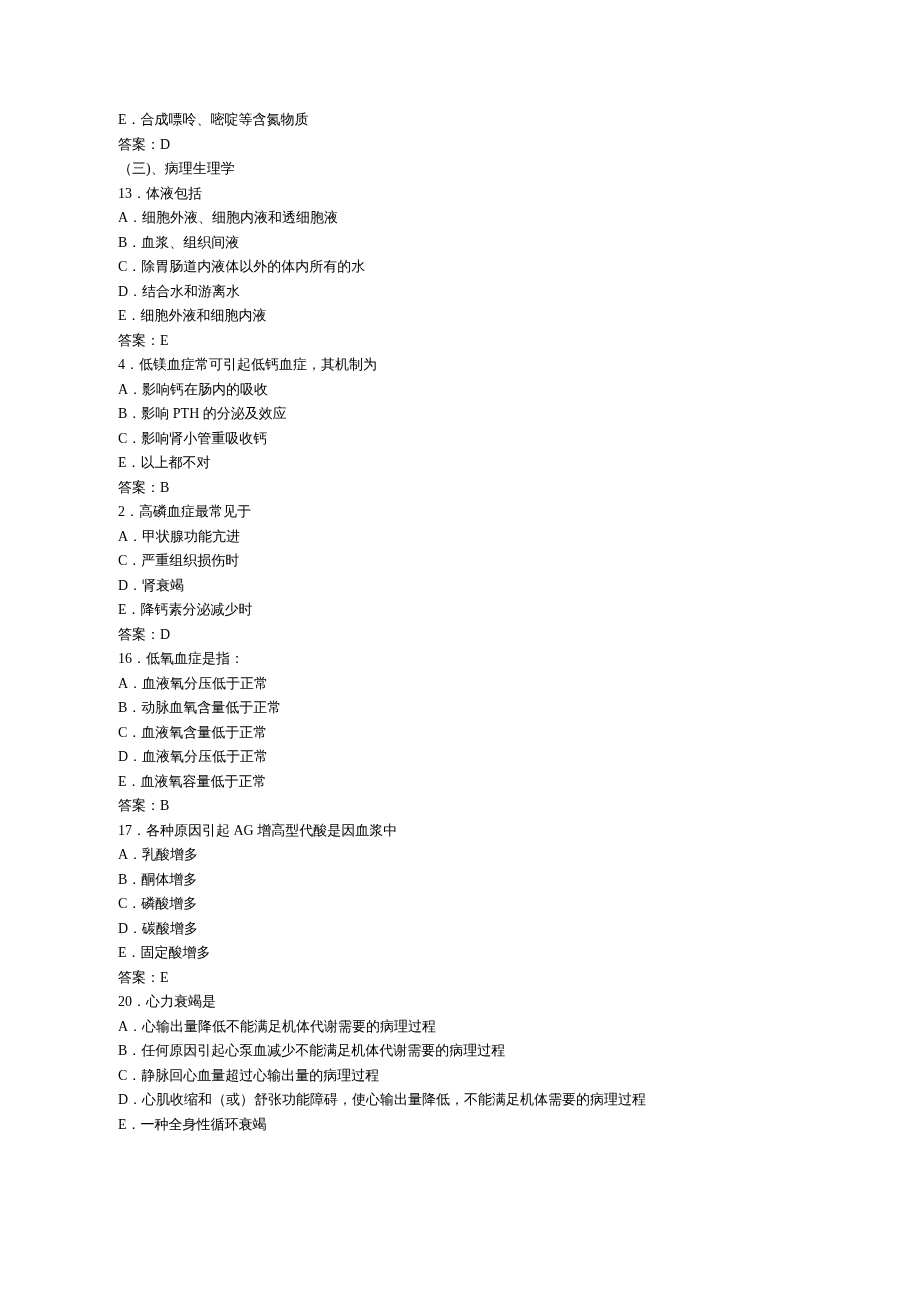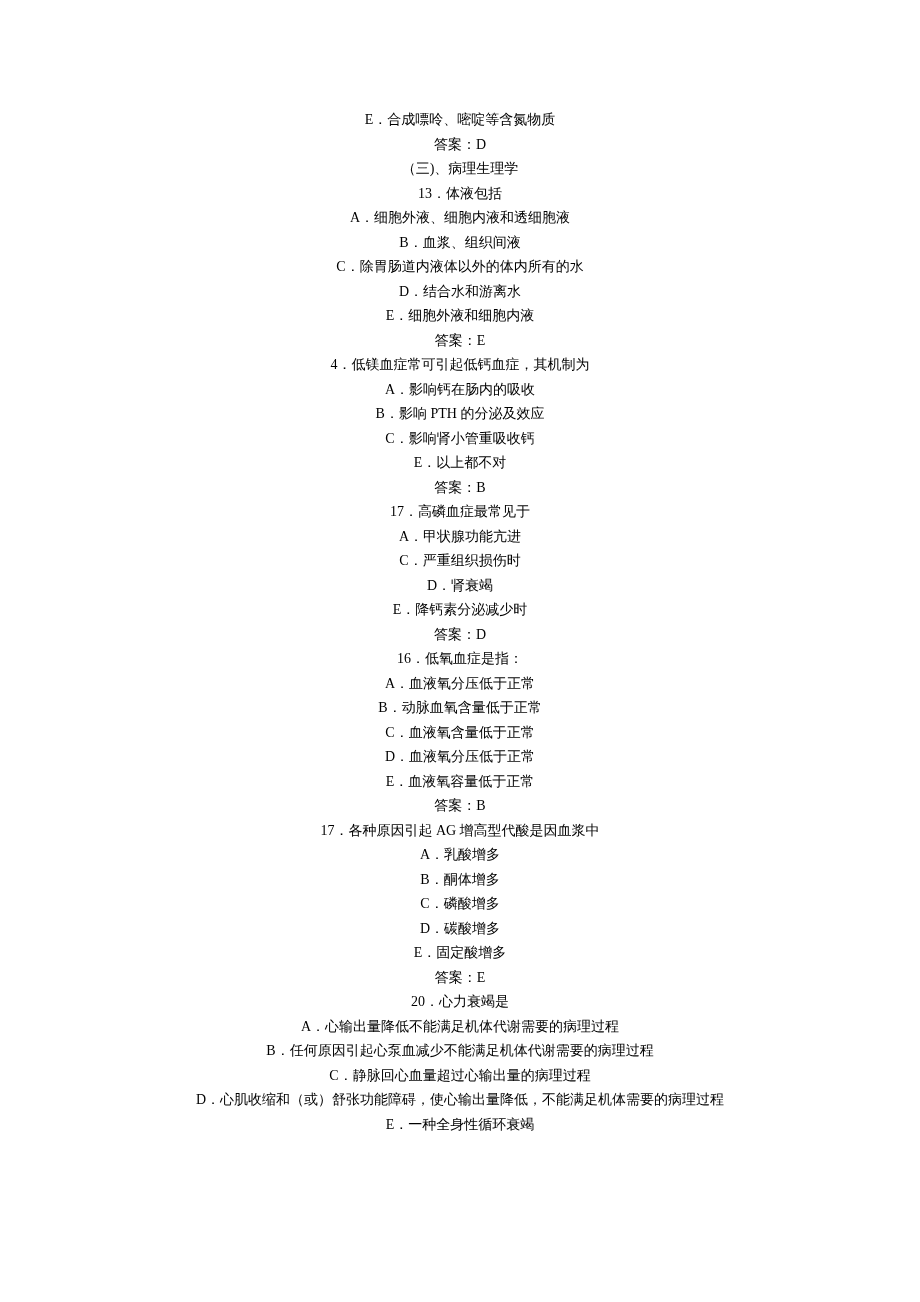--- a/index.html
+++ b/index.html
@@ -11,21 +11,20 @@
     color: #000000;
     line-height: 1.75;
     width: 920px;
   }
   .page {
     padding: 108px 118px 60px 118px;
   }
   .line {
     display: block;
     white-space: pre-wrap;
-    text-align: center;
   }
 </style>
 </head>
 <body>
 
 <div class="page">
   <span class="line">E．合成嘌呤、嘧啶等含氮物质</span>
   <span class="line">答案：D</span>
   <span class="line">（三)、病理生理学</span>
   <span class="line">13．体液包括</span>
@@ -34,21 +33,21 @@
   <span class="line">C．除胃肠道内液体以外的体内所有的水</span>
   <span class="line">D．结合水和游离水</span>
   <span class="line">E．细胞外液和细胞内液</span>
   <span class="line">答案：E</span>
   <span class="line">4．低镁血症常可引起低钙血症，其机制为</span>
   <span class="line">A．影响钙在肠内的吸收</span>
   <span class="line">B．影响 PTH 的分泌及效应</span>
   <span class="line">C．影响肾小管重吸收钙</span>
   <span class="line">E．以上都不对</span>
   <span class="line">答案：B</span>
-  <span class="line">17．高磷血症最常见于</span>
+  <span class="line">2．高磷血症最常见于</span>
   <span class="line">A．甲状腺功能亢进</span>
   <span class="line">C．严重组织损伤时</span>
   <span class="line">D．肾衰竭</span>
   <span class="line">E．降钙素分泌减少时</span>
   <span class="line">答案：D</span>
   <span class="line">16．低氧血症是指：</span>
   <span class="line">A．血液氧分压低于正常</span>
   <span class="line">B．动脉血氧含量低于正常</span>
   <span class="line">C．血液氧含量低于正常</span>
   <span class="line">D．血液氧分压低于正常</span>

